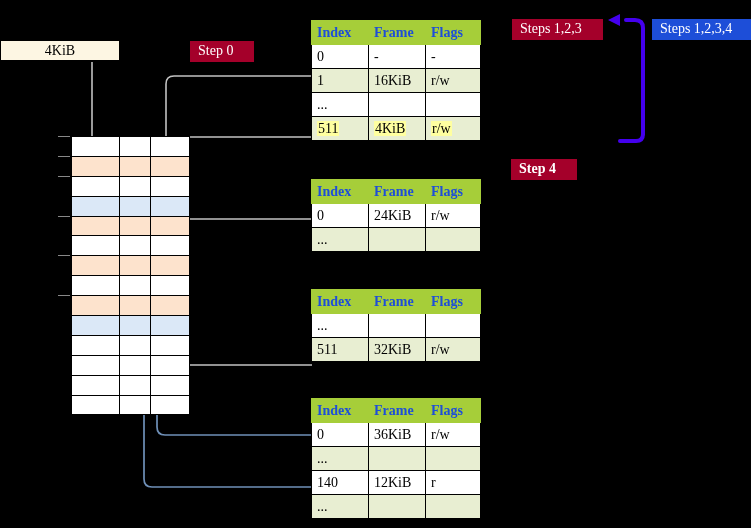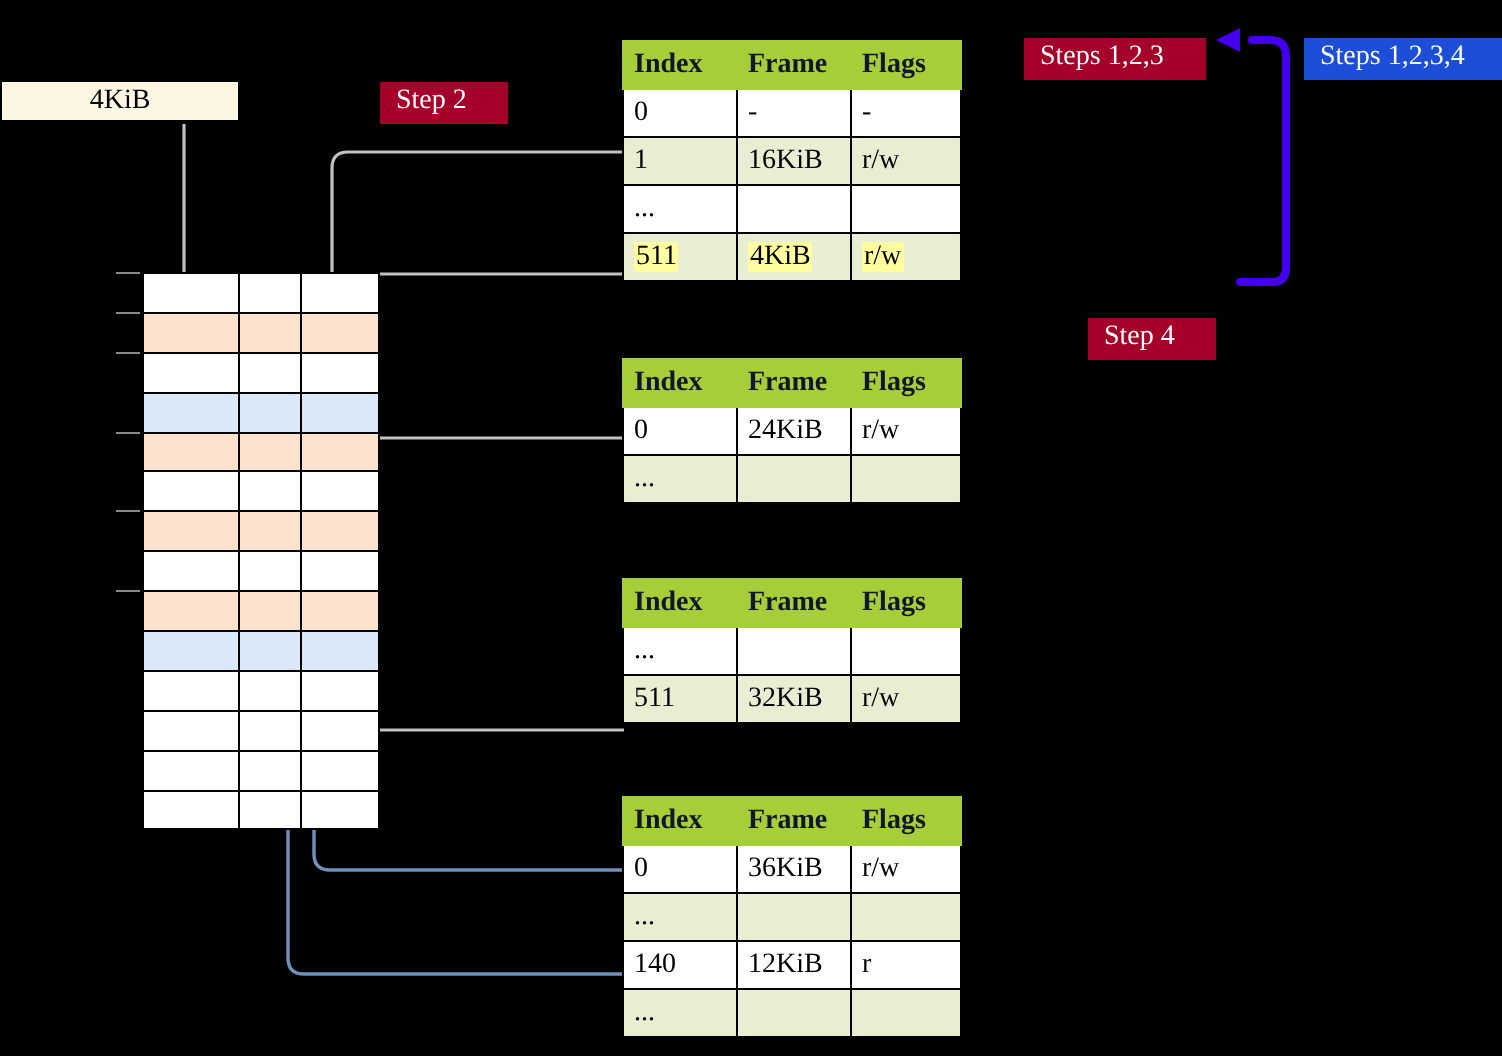--- a/index.html
+++ b/index.html
@@ -17,21 +17,21 @@
          padding:2px 21px 3px 8px;white-space:nowrap;line-height:1.15;}
   .badge.red{background:#a4002a;}
   .badge.blue{background:#1d4ed8;}
 
   
   .ptable{position:absolute;box-sizing:border-box;border-collapse:collapse;
           background:#fff;border:1px solid #8aab2a;}
   .ptable td,.ptable th{box-sizing:border-box;border:1px solid #000;
           font-size:14px;color:#000;padding:1px 5px;height:24px;
           text-align:left;font-weight:normal;vertical-align:middle;}
-  .ptable th{background:#a6ce39;color:#0f172a;font-weight:bold;
+  .ptable th{background:#a6ce39;color:#1d4ed8;font-weight:bold;
           border:1px solid #a6ce39;font-size:14px;}
   .ptable tr.alt td{background:#e8eed2;}
   .ptable tr.plain td{background:#fff;}
   .ptable .hl{background:#ffffa0;padding:0 1px;}
   .c-idx{width:57px;}
   .c-frm{width:57px;}
   .c-flg{width:55px;}
 
   
   .memgrid{position:absolute;box-sizing:border-box;border:1px solid #000;background:#fff;}
@@ -207,24 +207,24 @@
           <td class="c-flg">r</td>
         </tr>
         <tr class="alt">
           <td class="c-idx">...</td>
           <td class="c-frm"></td>
           <td class="c-flg"></td>
         </tr>
       </tbody>
     </table>
 
-  <div class="badge red" style="left:190px;top:41px;">Step 2</div>
+  <div class="badge red" style="left:190px;top:41px;">Step 0</div>
   <div class="badge red" style="left:512px;top:19px;">Steps 1,2,3</div>
   <div class="badge blue" style="left:652px;top:19px;">Steps 1,2,3,4</div>
-  <div class="badge red" style="left:544px;top:159px;">Step 4</div>
+  <div class="badge red" style="left:511px;top:159px;font-weight:bold;">Step 4</div>
 
 <div class="tick" style="left: 58px; top: 136px;"></div>
     <div class="tick" style="left: 58px; top: 155.9px;"></div>
     <div class="tick" style="left: 58px; top: 175.8px;"></div>
     <div class="tick" style="left: 58px; top: 215.6px;"></div>
     <div class="tick" style="left: 58px; top: 255.4px;"></div>
     <div class="tick" style="left: 58px; top: 295.2px;"></div>
   </div>
 
 </body></html>

